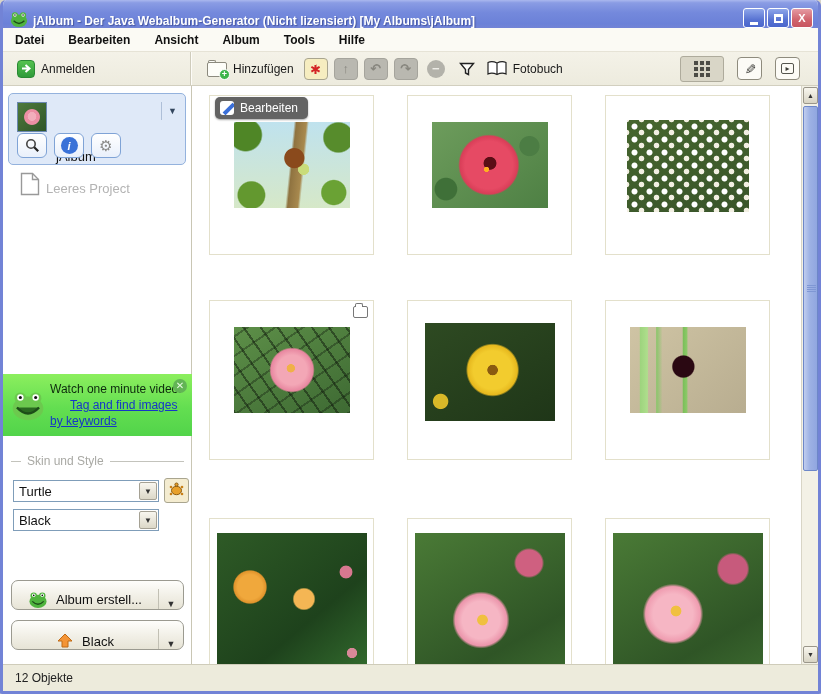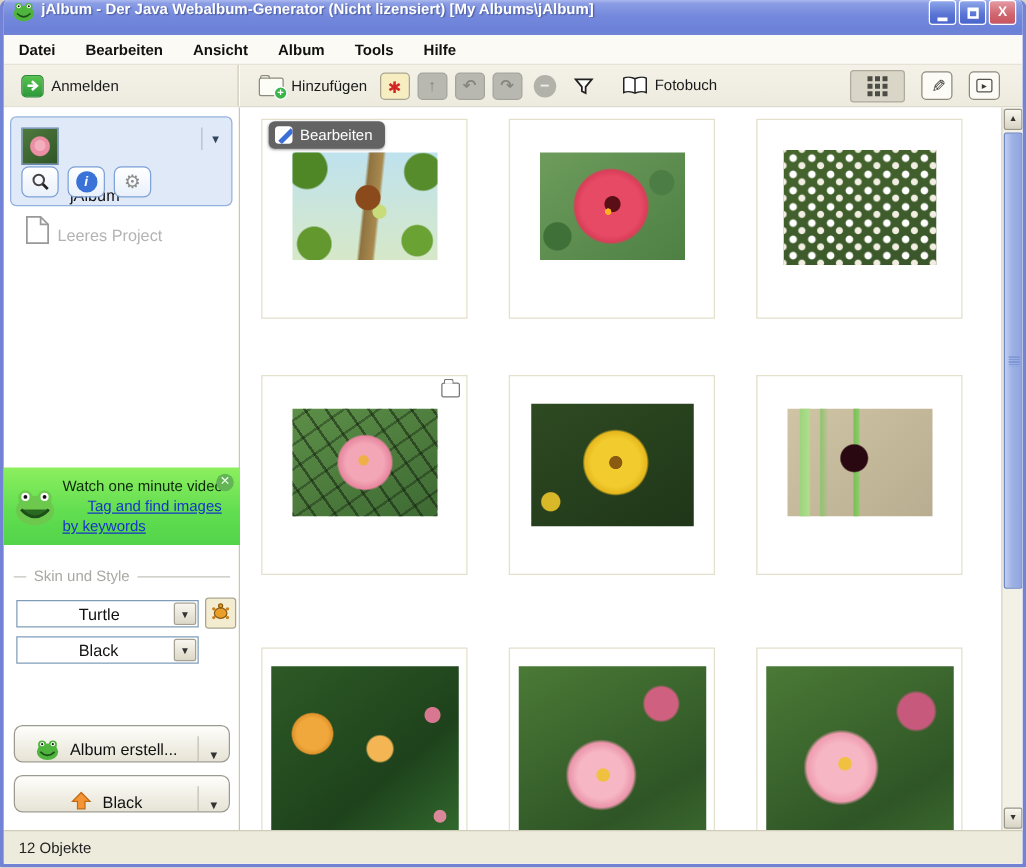--- a/index.html
+++ b/index.html
@@ -5,21 +5,21 @@
   * { margin:0; padding:0; box-sizing:border-box; }
   html,body { width:821px; height:694px; background:#d8d4c8; font-family:"Liberation Sans","DejaVu Sans",sans-serif; }
 
   .window { position:relative; width:821px; height:694px;
     border:3px solid #7283d6; border-top:none; background:#ffffff;
     border-radius:6px 6px 2px 2px; overflow:hidden; }
 
   
   .titlebar { position:absolute; left:-3px; top:0; width:821px; height:28px;
     background:linear-gradient(180deg,#aab8ee 0%,#8a9ce4 10%,#7489dc 45%,#6b81d8 85%,#7283d6 100%);
-    display:flex; align-items:flex-start; padding:0 6px; border-radius:6px 6px 0 0; }
+    display:flex; align-items:flex-end; padding:0 6px; border-radius:6px 6px 0 0; }
   .titlebar .app-icon { width:18px; height:18px; margin:0 5px 0 4px; flex:none; }
   .titlebar .title { color:#ffffff; font-weight:bold; font-size:12px;
     text-shadow:1px 1px 1px rgba(20,30,90,.45); white-space:nowrap; overflow:hidden; flex:1; }
   .winbtns { display:flex; gap:2px; margin-right:2px; }
   .winbtn { width:22px; height:20px; border-radius:3px; border:1px solid #ffffff;
     color:#fff; font-size:11px; font-weight:bold; display:flex; align-items:center; justify-content:center; }
   .winbtn.min, .winbtn.max { background:linear-gradient(180deg,#8ea6ea 0%,#5873d2 60%,#4a66cc 100%); }
   .winbtn.close { background:linear-gradient(180deg,#e59aa2 0%,#d0646d 60%,#c85560 100%); }
   .winbtn.min span { align-self:flex-end; margin-bottom:2px; width:8px; height:3px; background:#fff; display:block; }
   .winbtn.max span { width:9px; height:9px; border:2px solid #fff; border-top-width:3px; display:block; }
@@ -44,21 +44,21 @@
   .icon-addfolder .folder { position:absolute; inset:2px 0 0 0; background:#fdfdf8; border:1px solid #8c8a7e; border-radius:2px; }
   .icon-addfolder .tab { position:absolute; left:1px; top:0; width:8px; height:4px; background:#fdfdf8; border:1px solid #8c8a7e; border-bottom:none; border-radius:2px 2px 0 0; }
   .icon-addfolder .plus { position:absolute; right:-3px; bottom:-3px; width:11px; height:11px; background:#3cb54a; border:1px solid #fff; border-radius:50%; color:#fff; font-size:9px; font-weight:bold; line-height:9px; text-align:center; }
   .sq-btn { width:24px; height:22px; border-radius:4px; display:flex; align-items:center; justify-content:center; flex:none; }
   .btn-newfolder { position:relative; background:#f6edc0; border:1px solid #a9a58f; }
   .btn-newfolder .tab { position:absolute; left:2px; top:2px; width:9px; height:4px; background:#f6edc0; border-radius:2px 2px 0 0; }
   .btn-newfolder .star { color:#d42525; font-size:13px; font-weight:bold; margin-top:2px; }
   .btn-disabled { background:#b9b8b0; border:1px solid #a5a49c; color:#87867e; font-size:13px; font-weight:bold; }
   .icon-minus-disabled { width:18px; height:18px; border-radius:50%; background:#b3b2aa; color:#edece6; font-size:13px; font-weight:bold; display:flex; align-items:center; justify-content:center; margin:0 3px; }
   .icon-funnel { margin:0 5px; }
-  .tb-book { display:flex; gap:6px; margin-left:12px; }
+  .tb-book { display:flex; align-items:center; gap:6px; margin-left:1px; }
   .tb-views { display:flex; align-items:center; gap:13px; padding-right:18px; }
   .view-grid { width:44px; height:26px; background:#d9d6c7; border:1px solid #aeab9c; border-radius:3px; display:flex; align-items:center; justify-content:center; }
   .grid-glyph { display:grid; grid-template-columns:repeat(3,4px); grid-template-rows:repeat(3,4px); gap:2px; }
   .grid-glyph i { background:#4c4c46; }
   .view-sm { width:25px; height:23px; background:#fcfbf6; border:1px solid #8e8b7d; border-radius:4px; display:flex; align-items:center; justify-content:center; color:#3c3c38; }
   .pencil-glyph { font-size:14px; transform:rotate(90deg); }
   .play-glyph { width:13px; height:11px; border:1px solid #55554e; border-radius:2px; font-size:8px; line-height:9px; text-align:center; color:#3a3a34; }
 
   
   .main { position:absolute; left:0; top:86px; width:815px; height:578px; background:#fff; }
@@ -85,21 +85,21 @@
   .promo-frog { position:absolute; left:7px; top:14px; }
   .promo-text { position:absolute; left:47px; top:7px; width:134px; font-size:12px; line-height:16px; color:#0d2a0d; }
   .promo-text a { color:#1636c8; text-decoration:underline;margin-left:20px; }
   .promo-close { position:absolute; right:5px; top:5px; width:14px; height:14px; border-radius:50%; background:#62b455; color:#eafbe4; font-size:10px; font-weight:bold; line-height:14px; text-align:center; }
 
   .skin-sep { position:absolute; left:8px; top:368px; width:173px; display:flex; align-items:center; gap:6px; color:#a9a9a4; font-size:12px; }
   .skin-sep .dash { width:10px; height:1px; background:#c3c3bc; }
   .skin-sep .line { flex:1; height:1px; background:#c3c3bc; }
 
   .combo { position:absolute; left:10px; width:146px; height:22px; background:#fff; border:1px solid #7f9db9; display:flex; align-items:center; }
-  .combo .val { flex:1; font-size:13px; color:#111; padding-left:5px;margin-left:44px; }
+  .combo .val { flex:1; font-size:13px; color:#111; padding-left:5px; }
   .combo .drop { width:18px; height:18px; margin-right:1px; background:linear-gradient(180deg,#f8f6ef,#dcd8c8); border:1px solid #a5a194; border-radius:2px; font-size:8px; color:#333; display:flex; align-items:center; justify-content:center; }
   .combo.skin { top:394px; } .combo.style { top:423px; }
   .turtle-btn { position:absolute; left:161px; top:392px; width:25px; height:25px; background:#f4ecd0; border:1px solid #a9a58f; border-radius:3px; display:flex; align-items:center; justify-content:center; }
 
   .more-skins { position:absolute; left:0; top:453px; width:189px; text-align:center; }
   .more-skins a { font-size:13px; color:#2330c8; text-decoration:underline; }
 
   .side-btn { position:absolute; left:8px; width:173px; height:30px; border:1px solid #9b9a90; border-radius:7px;
     background:linear-gradient(180deg,#fefefb 0%,#f1efe6 55%,#e7e4d6 100%);
     display:flex; align-items:flex-end; }

